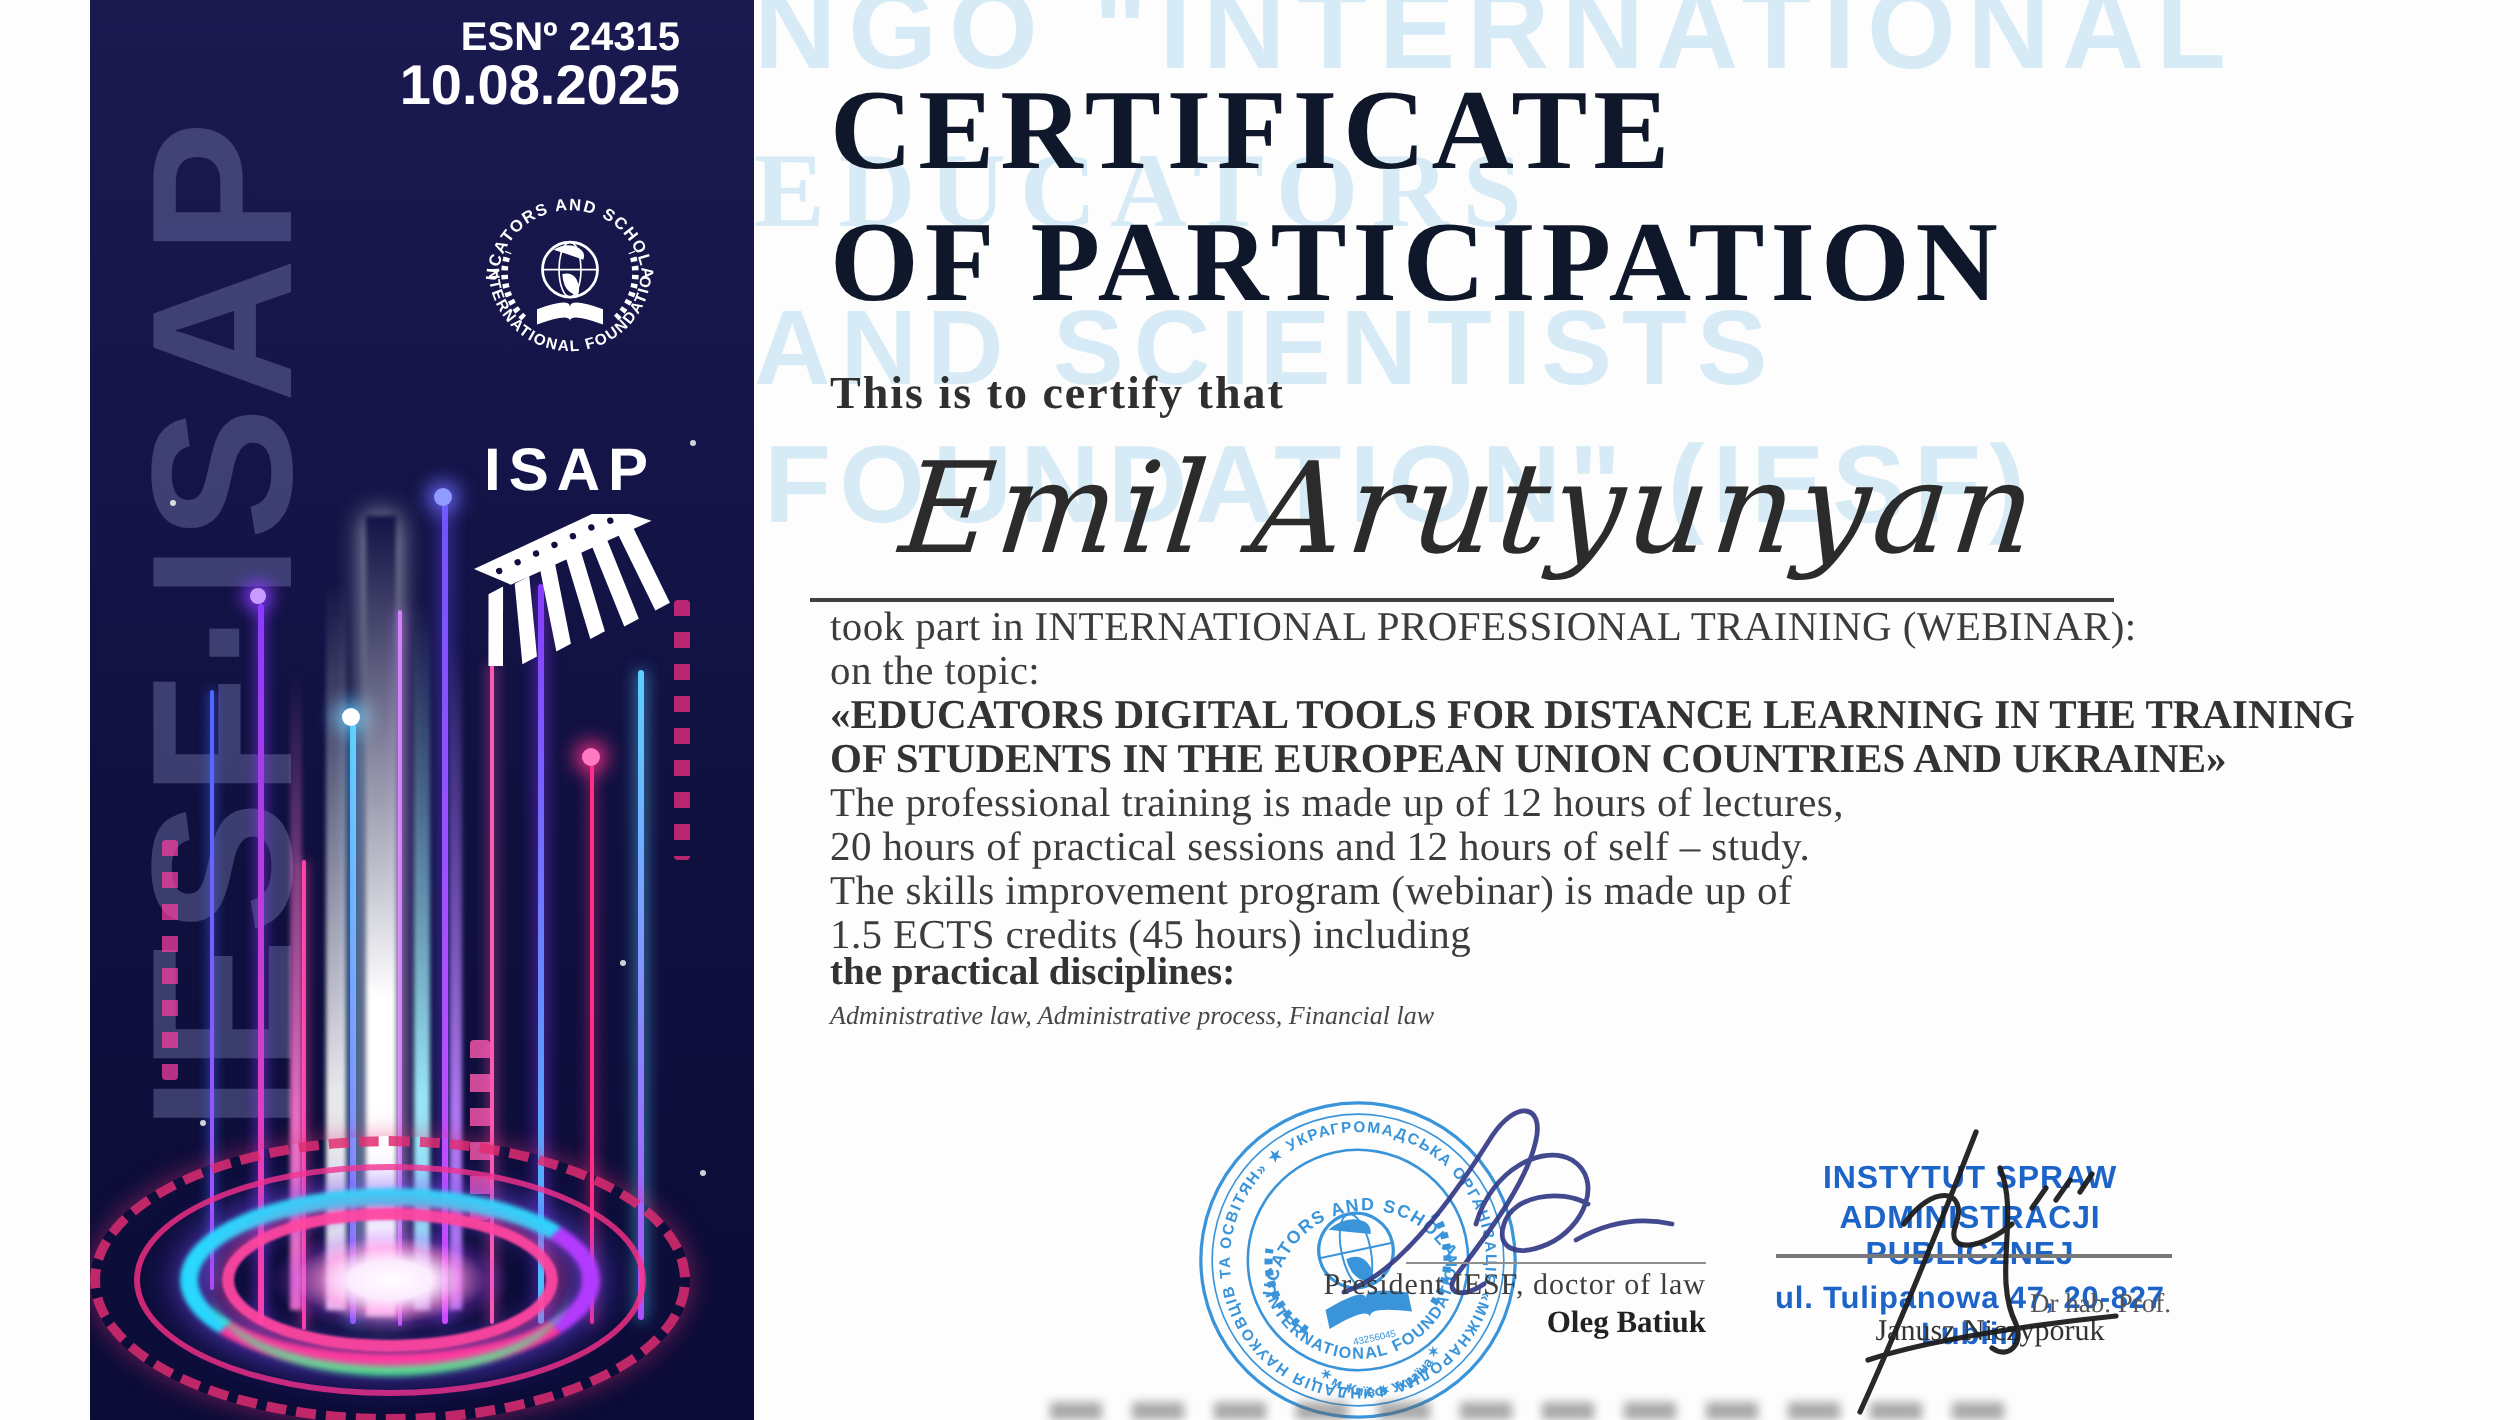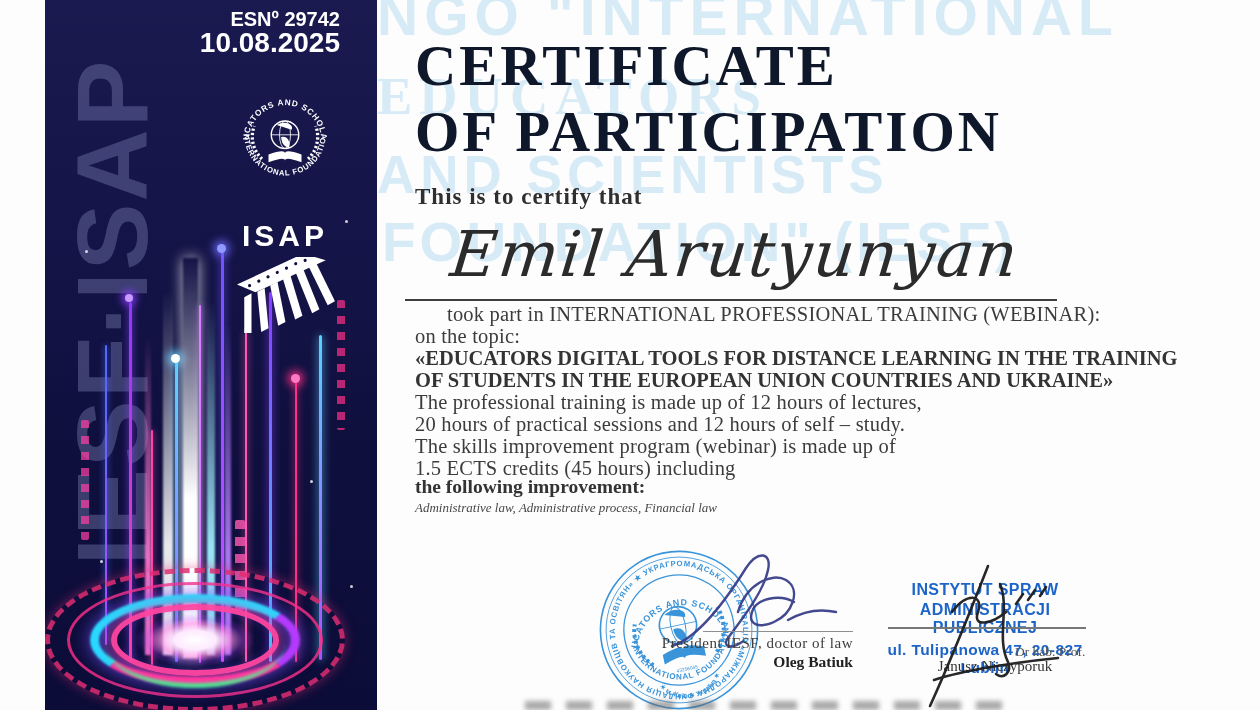--- a/index.html
+++ b/index.html
@@ -134,21 +134,21 @@
     <div class="beam" style="left:180px;top:322px;width:6px;height:333px;background:linear-gradient(180deg,rgba(170,90,255,0),rgba(190,130,255,.9) 70%);"></div>
 
     <div class="ring" style="left:0px;top:568px;width:300px;height:144px;border:5px dashed rgba(225,45,115,.85);box-shadow:0 0 12px rgba(225,45,115,.5);"></div>
     <div class="ring" style="left:22px;top:582px;width:256px;height:116px;border:3px solid rgba(255,47,134,.8);"></div>
     <div class="ring" style="left:45px;top:594px;width:210px;height:92px;border:9px solid;border-color:#29d8ff #b23bff #ff35a0 #29d8ff;filter:blur(1px);box-shadow:0 0 18px rgba(120,80,255,.8), inset 0 0 18px rgba(120,80,255,.8);"></div>
     <div class="ring" style="left:66px;top:604px;width:168px;height:72px;border:6px solid rgba(255,70,160,.95);filter:blur(.5px);box-shadow:0 0 14px rgba(255,70,160,.8);"></div>
     <div class="core-glow" style="left:90px;top:613px;width:120px;height:54px;"></div>
     <div class="ring" style="left:60px;top:600px;width:180px;height:88px;border-bottom:5px solid rgba(61,255,143,.85);filter:blur(1.5px);"></div>
 
     <div class="esn-block">
-      <div class="l1">ESNº 29742</div>
+      <div class="l1">ESNº 24315</div>
       <div class="l2">10.08.2025</div>
     </div>
 
     <svg class="emblem" viewBox="0 0 200 200">
       <defs>
         <path id="em-top" d="M 34,108 A 66,66 0 0 1 166,108"></path>
         <path id="em-bot" d="M 26,96 A 74,74 0 0 0 174,96"></path>
       </defs>
       <text fill="#ffffff" font-family="Liberation Sans, sans-serif" font-size="15" font-weight="bold" letter-spacing="1.5">
         <textPath href="#em-top" startOffset="50%" text-anchor="middle">EDUCATORS AND SCHOLARS</textPath>
@@ -192,30 +192,30 @@
     </svg>
   </div>
 
   <div class="content">
     <div class="title t1">CERTIFICATE</div>
     <div class="title t2">OF PARTICIPATION</div>
     <div class="certify">This is to certify that</div>
     <div class="name">Emil Arutyunyan</div>
     <div class="name-line"></div>
 
-    <div class="bodyline" style="top:303px;margin-left:32px;">took part in INTERNATIONAL PROFESSIONAL TRAINING (WEBINAR):</div>
+    <div class="bodyline" style="top:303px;">took part in INTERNATIONAL PROFESSIONAL TRAINING (WEBINAR):</div>
     <div class="bodyline" style="top:325px;">on the topic:</div>
     <div class="bodyline b" style="top:347px;">«EDUCATORS DIGITAL TOOLS FOR DISTANCE LEARNING IN THE TRAINING</div>
     <div class="bodyline b" style="top:369px;">OF STUDENTS IN THE EUROPEAN UNION COUNTRIES AND UKRAINE»</div>
     <div class="bodyline" style="top:391px;">The professional training is made up of 12 hours of lectures,</div>
     <div class="bodyline" style="top:413px;">20 hours of practical sessions and 12 hours of self – study.</div>
     <div class="bodyline" style="top:435px;">The skills improvement program (webinar) is made up of</div>
     <div class="bodyline" style="top:457px;">1.5 ECTS credits (45 hours) including</div>
 
-    <div class="disc-label">the following improvement:</div>
+    <div class="disc-label">the practical disciplines:</div>
     <div class="disc-value">Administrative law, Administrative process, Financial law</div>
 
     <svg class="seal" viewBox="0 0 200 200">
       <g transform="rotate(-12 100 100)" stroke="#2f8fd9" fill="none">
         <circle cx="100" cy="100" r="97" stroke-width="2"></circle>
         <circle cx="100" cy="100" r="90" stroke-width="1"></circle>
         <circle cx="100" cy="100" r="68" stroke-width="1.6"></circle>
         <defs>
           <path id="seal-outer" d="M 100,21 A 79,79 0 1 1 99.9,21"></path>
           <path id="seal-top" d="M 45,112 A 57,57 0 0 1 155,112"></path>

